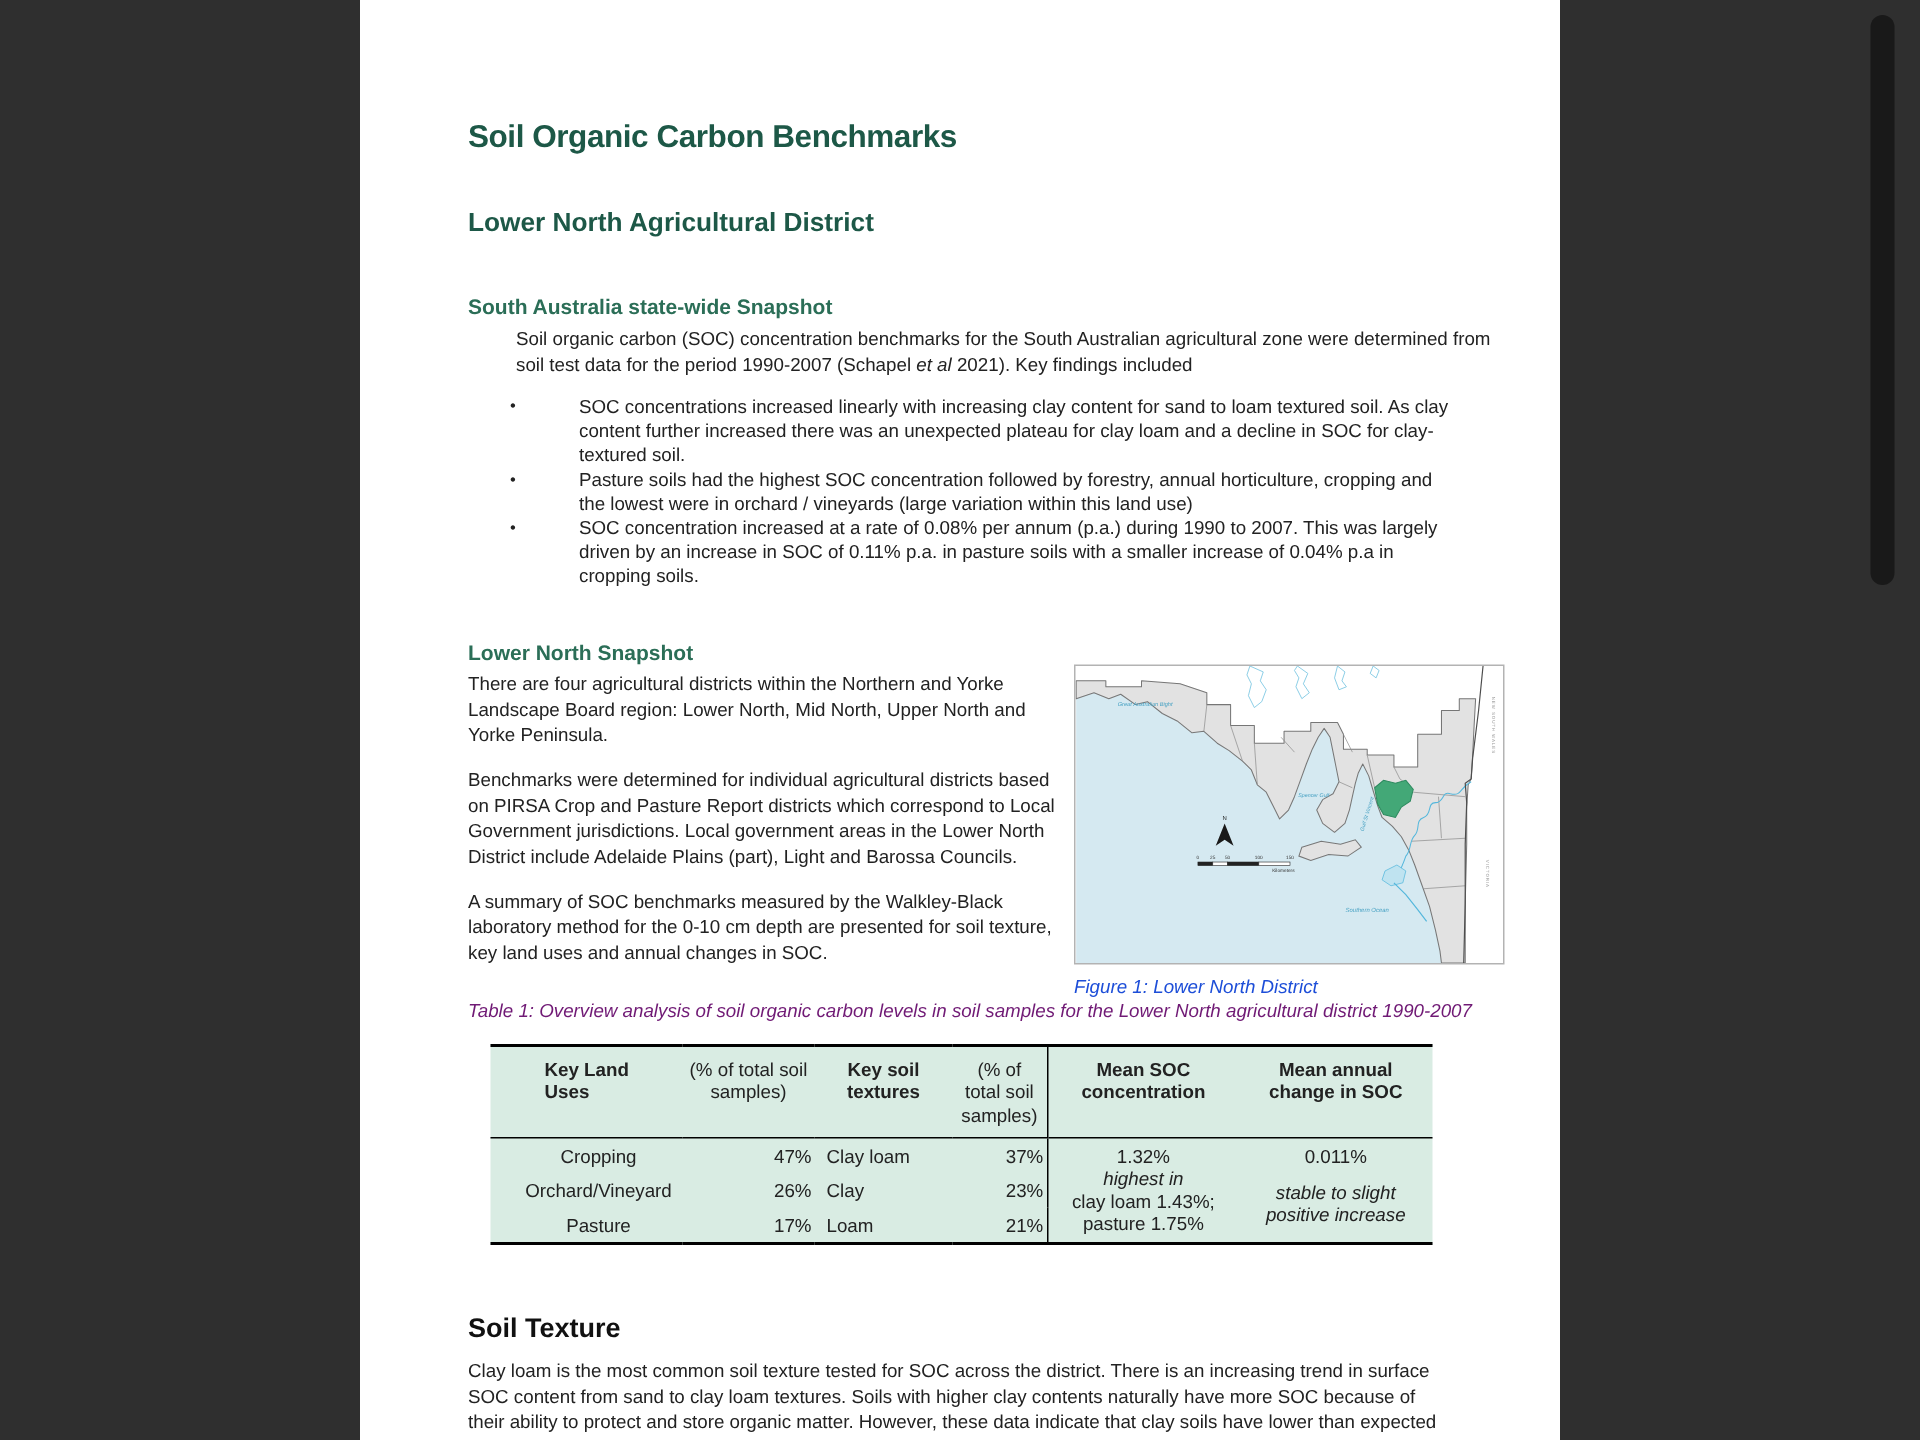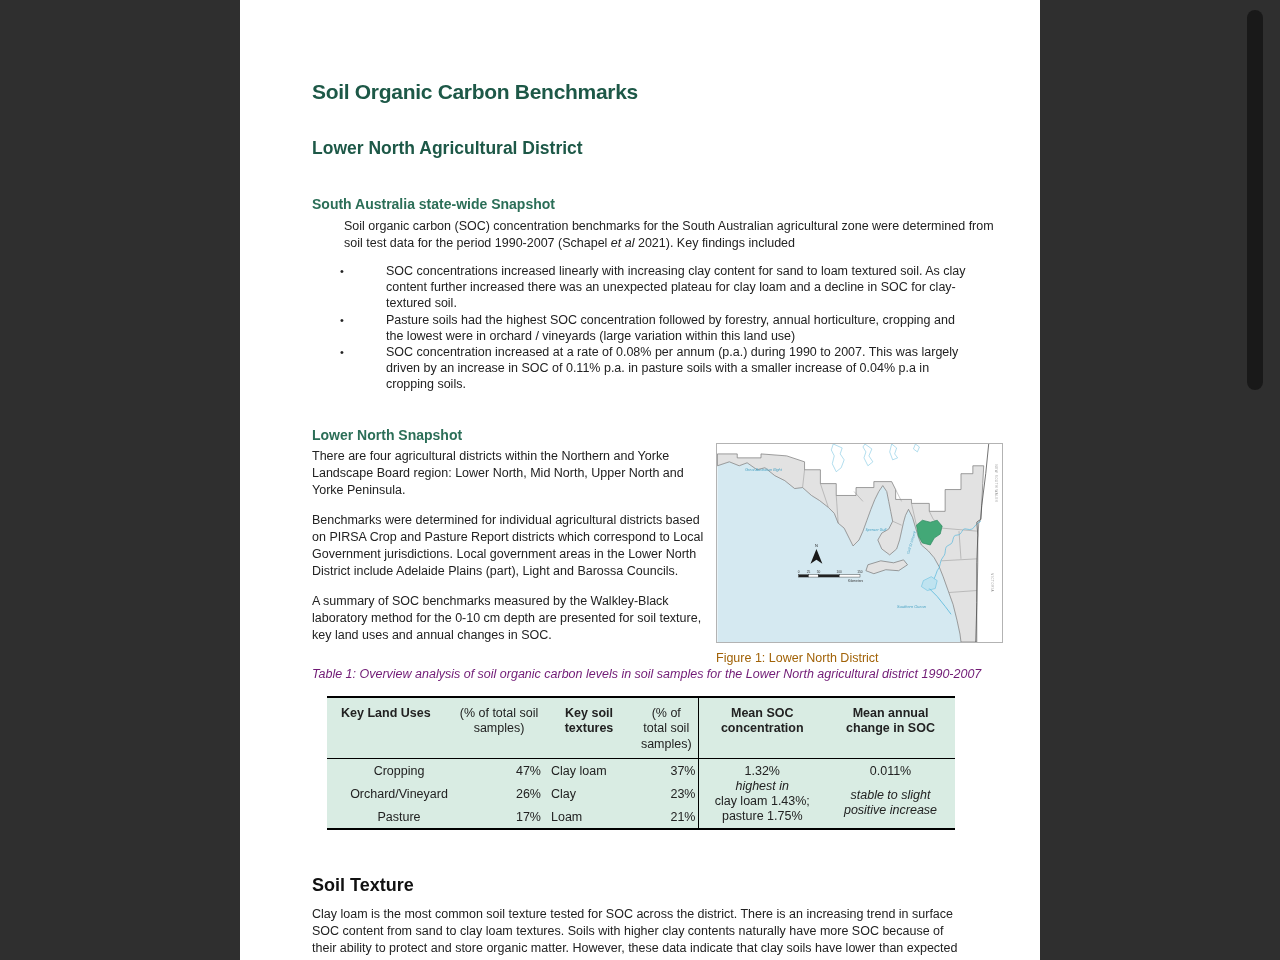--- a/index.html
+++ b/index.html
@@ -26,30 +26,30 @@
   ul.bullets .bullet { width:46px; flex:0 0 46px; font-size:11px; }
 
   .two-col { margin-top:33px; display:flex; gap:9px; align-items:flex-start; }
   .left-col { width:395px; }
   .left-col h3 { margin-top:0; }
   .left-col p { margin-top:13px; line-height:17px; }
   .left-col p.first { margin-top:4px; }
 
   .figure-block { width:289px; margin-top:17px; }
   .figure-block svg { display:block; width:287px; height:200px; border:1px solid #b3b3b3; background:#ffffff; }
-  .fig-caption { margin-top:7px; font-size:12.5px; color:#a16207; }
+  .fig-caption { margin-top:7px; font-size:12.5px; font-style:italic; color:#1d4ed8; }
 
   .table-caption { font-size:12.5px; font-style:italic; color:#701a75; }
 
   table.soc { margin-top:13px; margin-left:15px; width:628px; border-collapse:collapse;
     background:#d9ece3; border-top:2px solid #000; border-bottom:2px solid #000; table-layout:fixed; }
   table.soc th, table.soc td { font-size:12.5px; vertical-align:top; }
   table.soc thead th { font-weight:bold; padding:8px 4px 6px; line-height:15.5px; border-bottom:1.5px solid #000; }
   table.soc thead th.nrm { font-weight:normal; }
-  table.soc thead th.c1 { text-align:left; padding-left:14px; }
+  table.soc thead th.c1 { text-align:left; padding-left:36px; }
   col.c1{width:128px} col.c2{width:88px} col.c3{width:92px} col.c4{width:63px} col.c5{width:128px} col.c6{width:129px}
   table.soc td { padding:3.5px 2px; line-height:16px; }
   table.soc td.l1 { text-align:center; padding-left:18px; }
   table.soc td.l3 { text-align:left; padding-left:8px; }
   table.soc td.ctr { text-align:right; }
   table.soc .divider { border-left:1.5px solid #000; }
   table.soc td.merged { text-align:center; line-height:15px; padding-top:5px; }
   table.soc td.merged .it { font-style:italic; }
   table.soc td.merged .gap { margin-top:9px; width:120px; margin-left:auto; margin-right:auto; }
   table.soc tbody tr td { border:none; }

